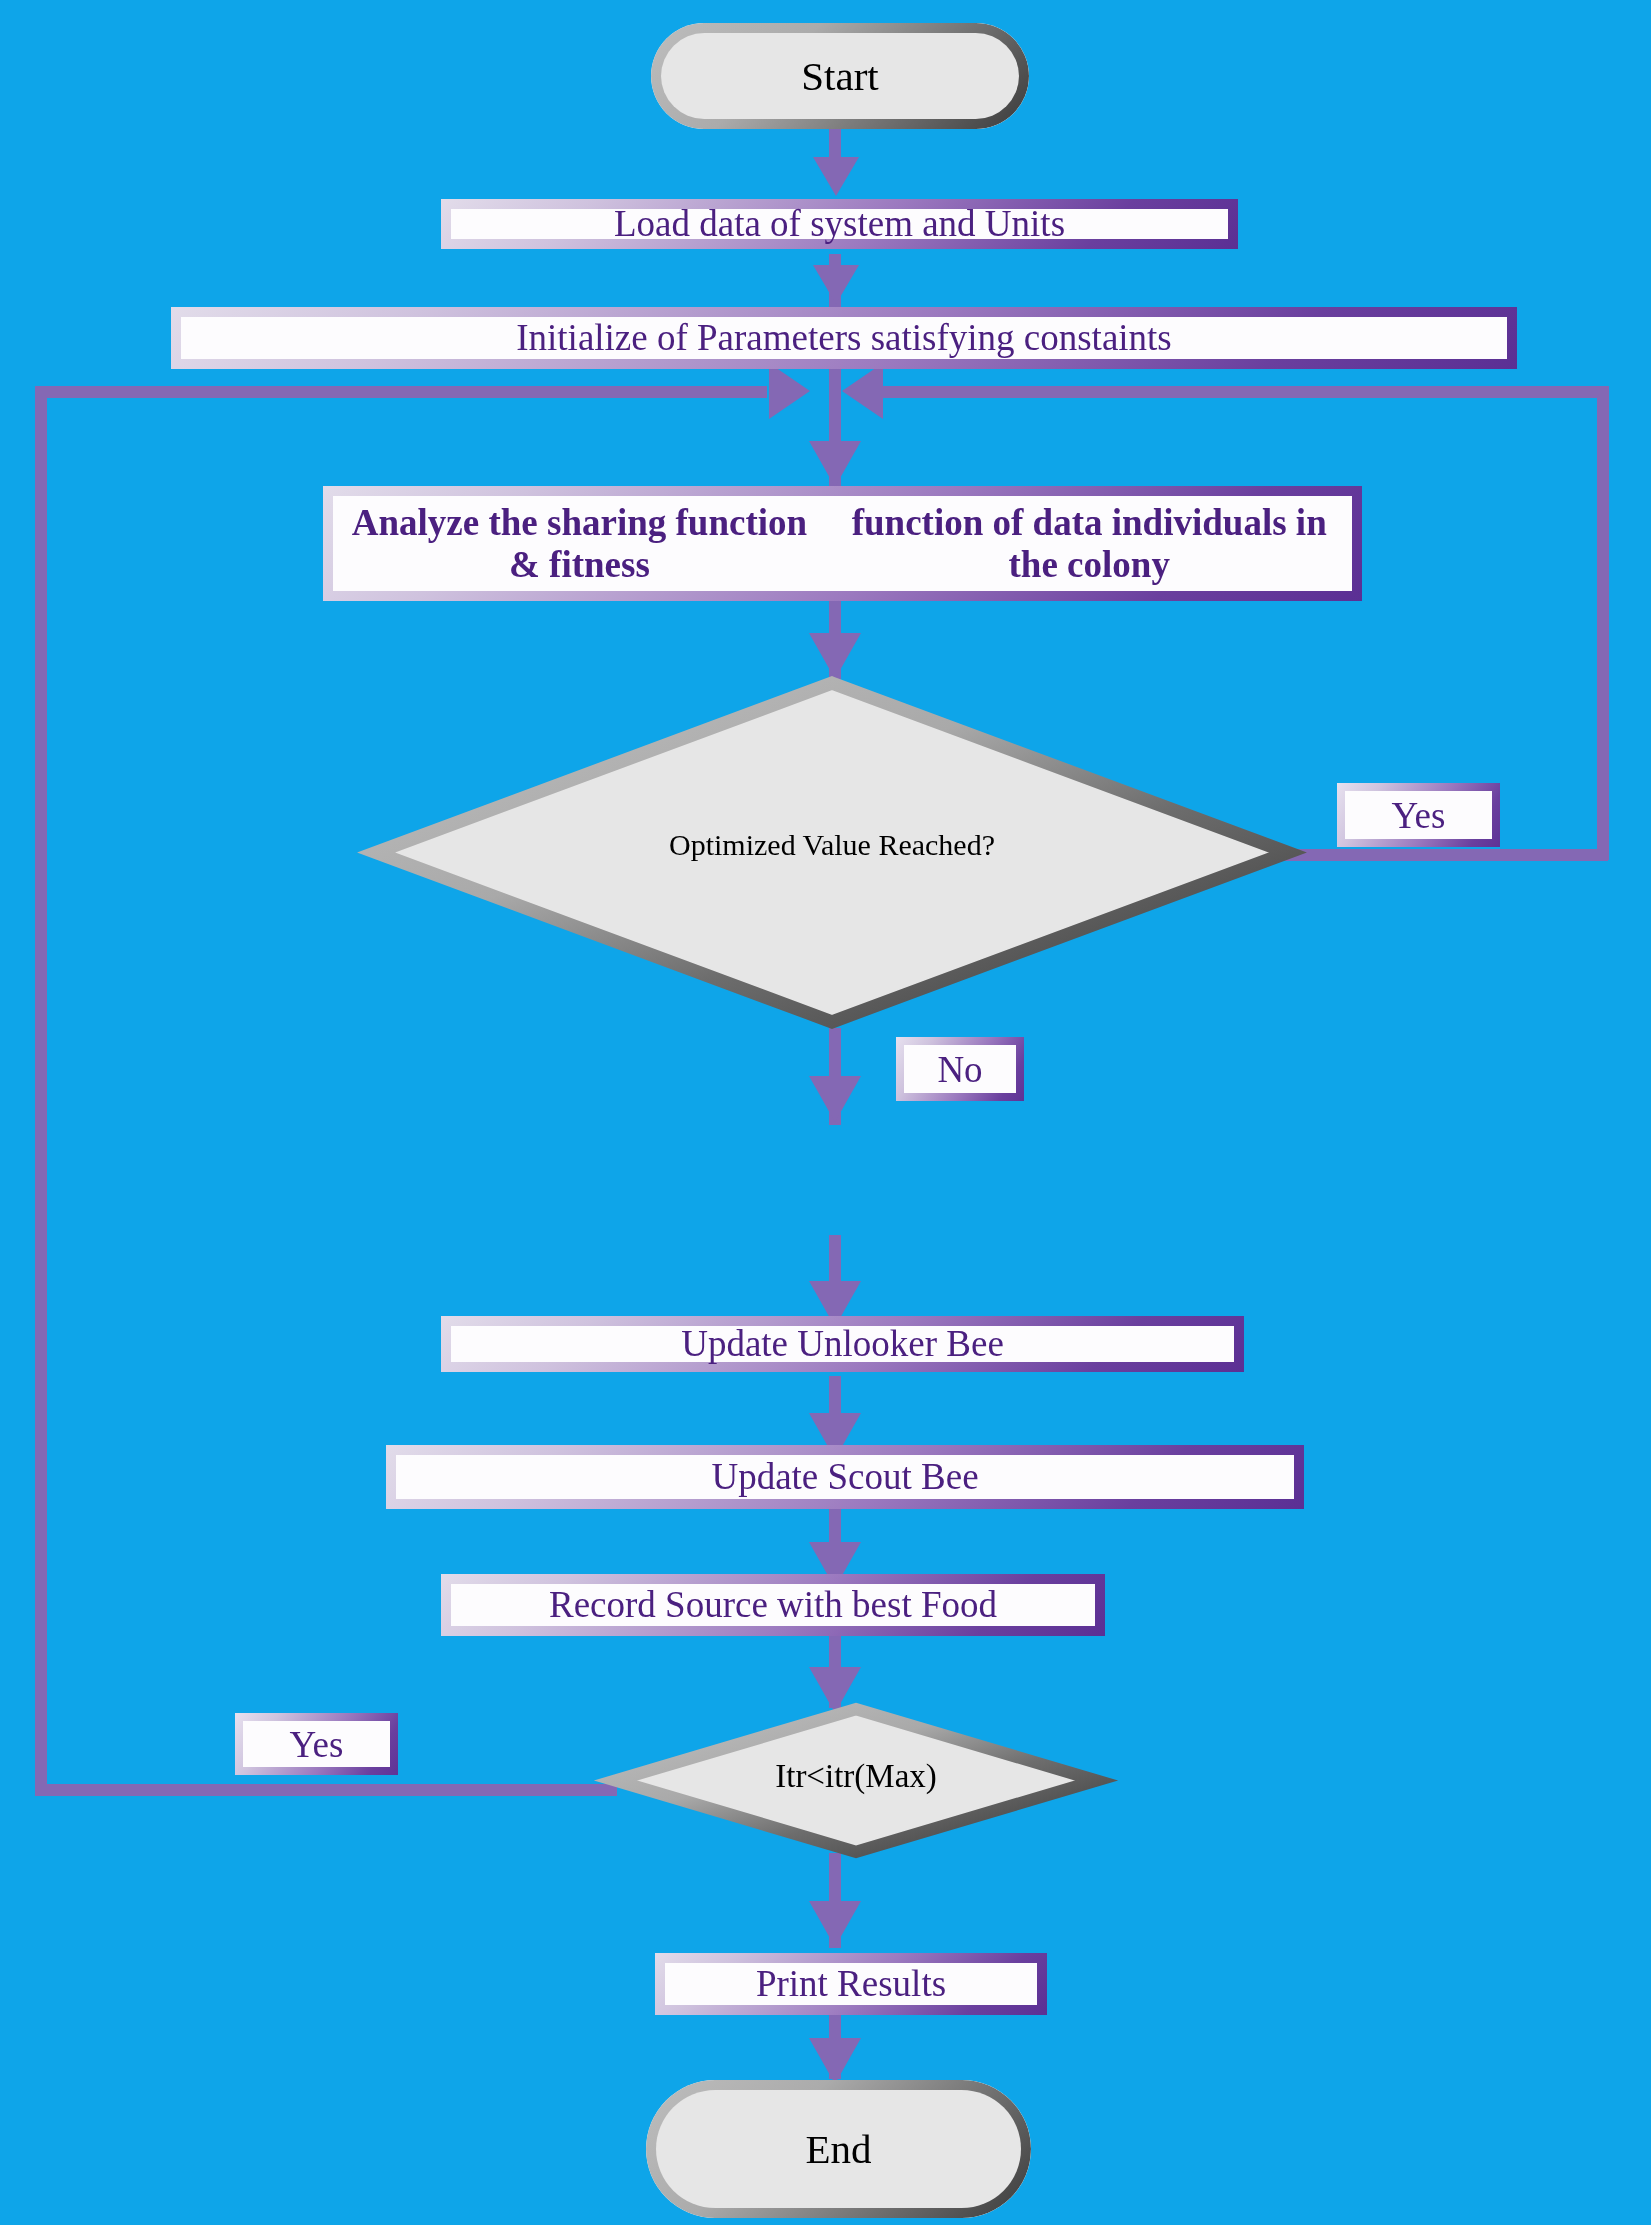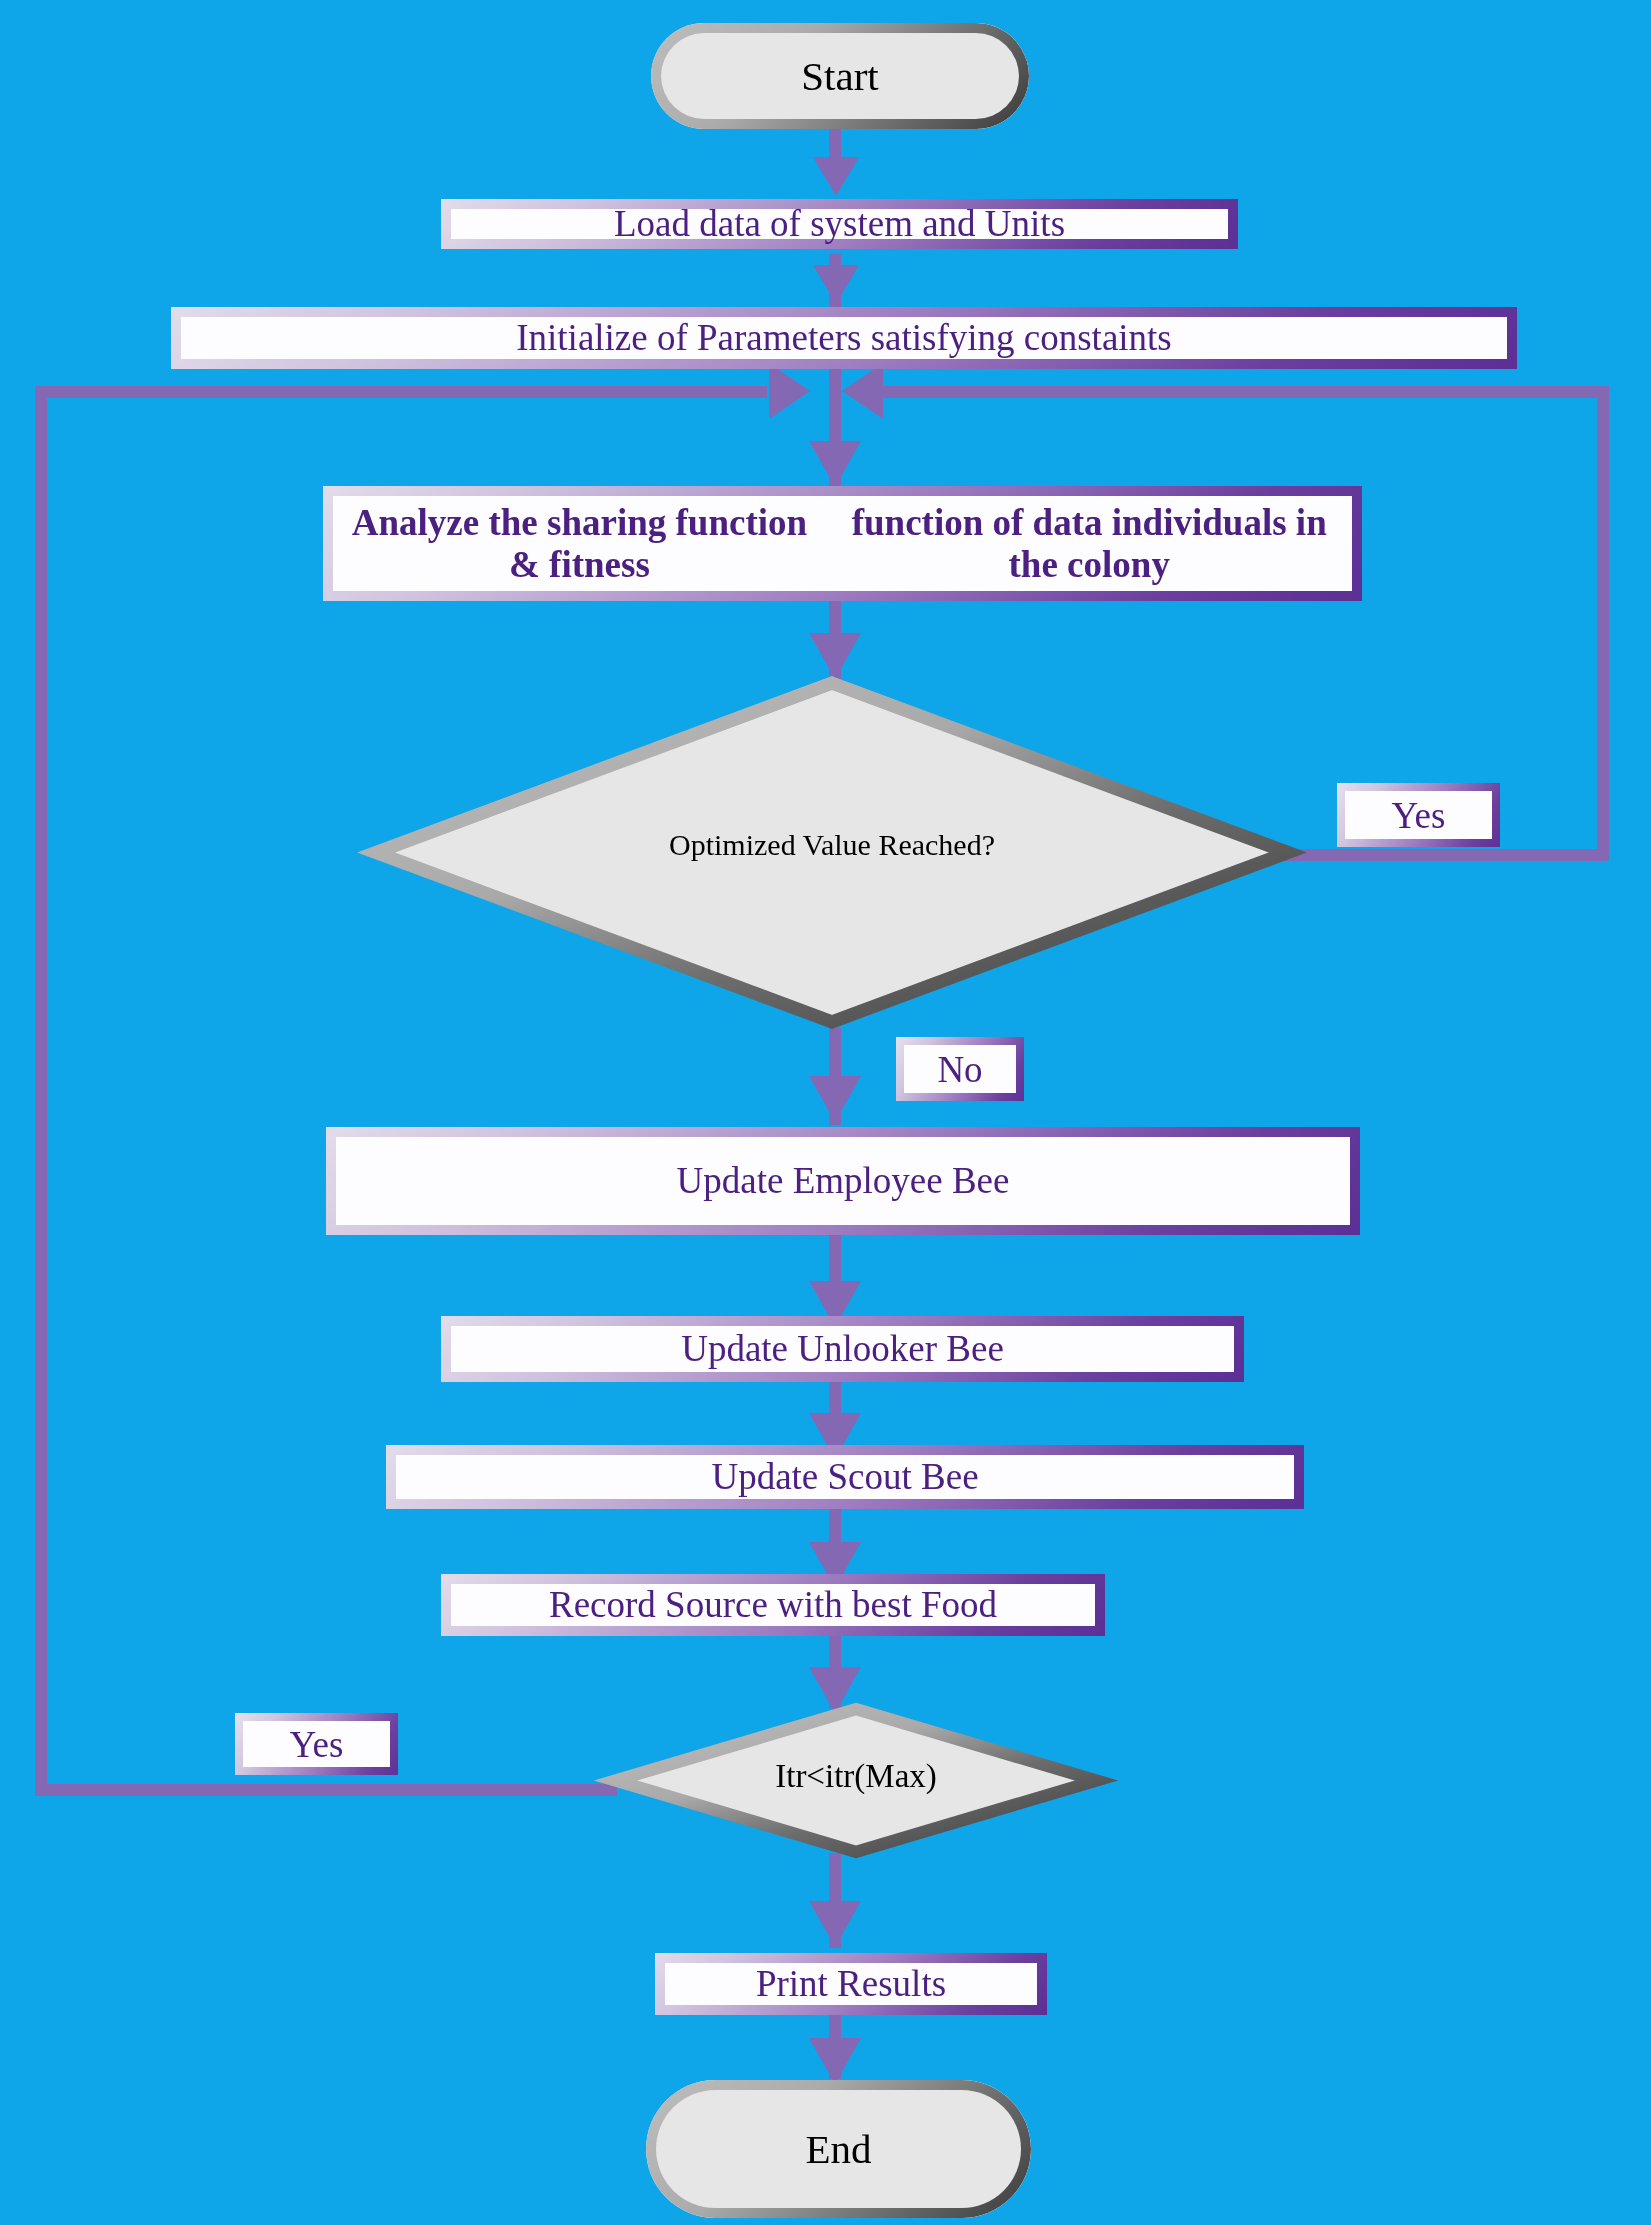--- a/index.html
+++ b/index.html
@@ -202,25 +202,22 @@
   </div>
 
   <div class="tag" style="left:1337px; top:783px; width:163px; height:64px;">
     <div class="tag-inner" style="font-size:37px;">Yes</div>
   </div>
 
   <div class="tag" style="left:896px; top:1037px; width:128px; height:64px;">
     <div class="tag-inner" style="font-size:37px;">No</div>
   </div>
 
-  <div class="proc" style="left:326px; top:1127px; width:1034px; height:108px;">
-    <div class="proc-inner" style="font-size:37px;">Update Employee Bee</div>
-  </div>
-
-  <div class="proc" style="left:441px; top:1316px; width:803px; height:66px;">
+
+  <div class="proc" style="left:441px; top:1316px; width:803px; height:56px;">
     <div class="proc-inner" style="font-size:37px;">Update Unlooker Bee</div>
   </div>
 
   <div class="proc" style="left:386px; top:1445px; width:918px; height:64px;">
     <div class="proc-inner" style="font-size:37px;">Update Scout Bee</div>
   </div>
 
   <div class="proc" style="left:441px; top:1574px; width:664px; height:62px;">
     <div class="proc-inner" style="font-size:37px;">Record Source with best Food</div>
   </div>

